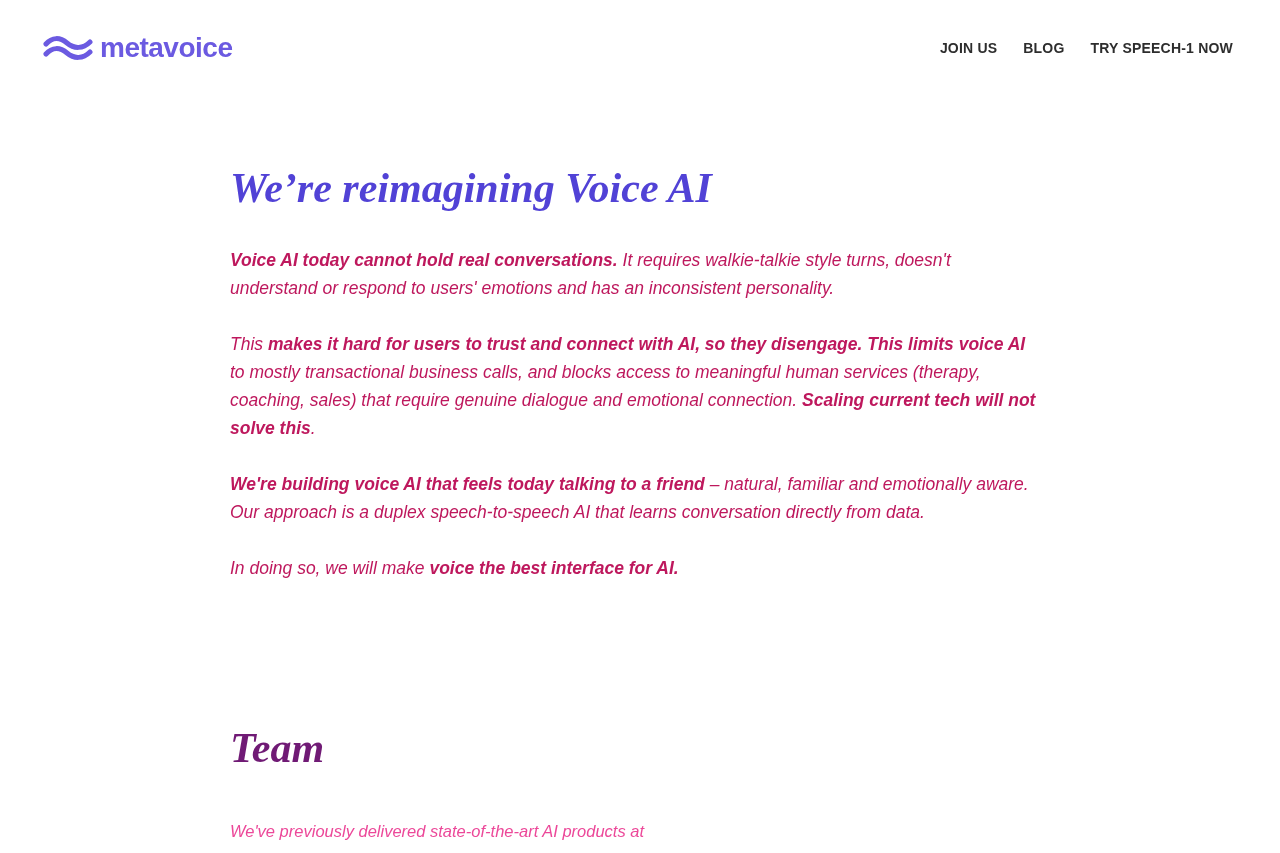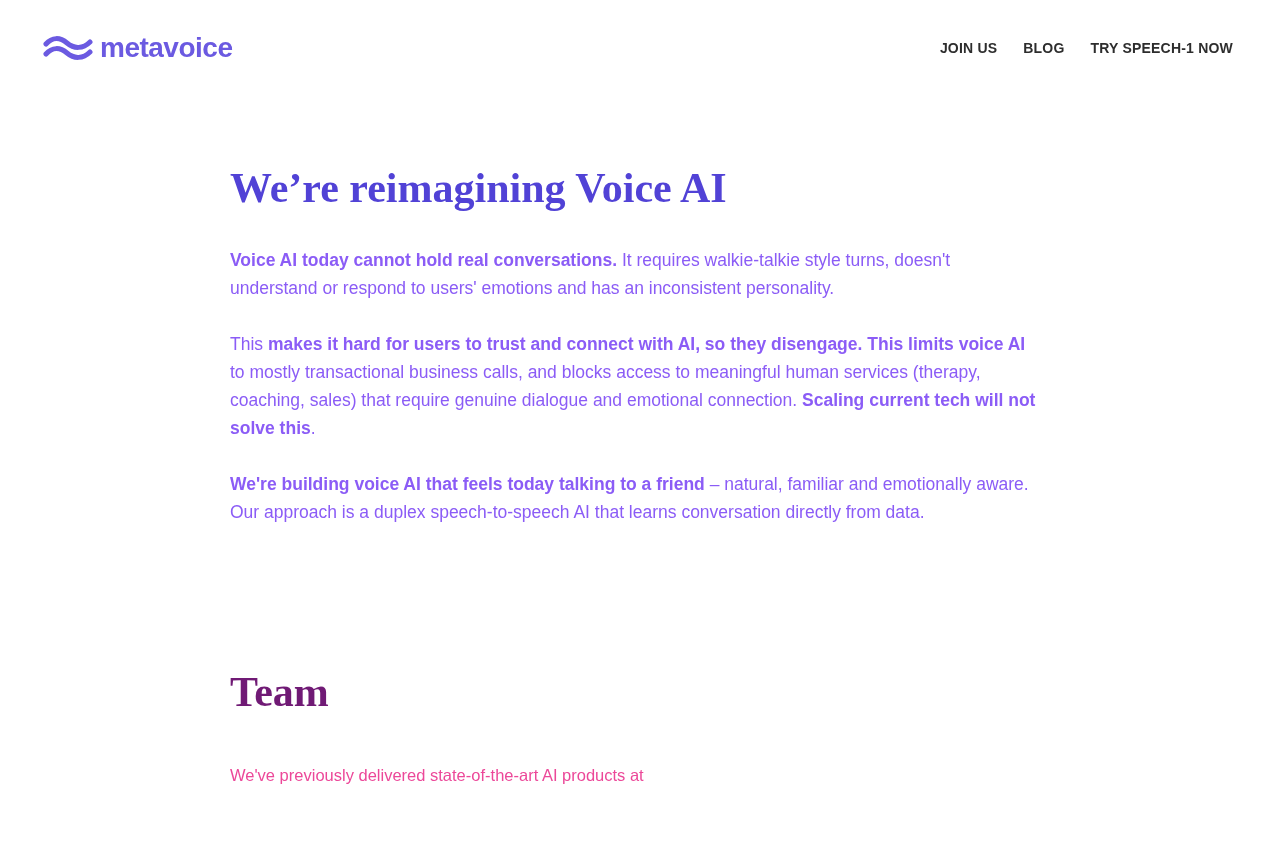--- a/index.html
+++ b/index.html
@@ -36,34 +36,34 @@
   nav { display: flex; gap: 26px; align-items: center; }
   nav a {
     font-size: 14px;
     font-weight: 700;
     letter-spacing: 0.2px;
     color: #2d2d2d;
     text-decoration: none;
     cursor: pointer;
   }
   
-  main { margin-left: 230px; width: 810px; }
+  main { margin-left: 230px; width: 810px; font-style: italic; }
   h1 {
     margin: 102px 0 34px 0;
     font-family: "Liberation Serif", serif;
     font-weight: 700;
     font-size: 42px;
     line-height: 1.15;
     color: #5142d6;
   }
   .paragraphs p {
     margin: 0 0 28px 0;
     font-size: 17.5px;
     line-height: 28px;
-    color: #8b5cf6;
+    color: #be185d;
   }
   .paragraphs b { font-weight: 700; }
   
   .team { margin-top: 142px; }
   h2 {
     margin: 0;
     font-family: "Liberation Serif", serif;
     font-weight: 700;
     font-size: 42px;
     line-height: 1.15;
@@ -94,20 +94,21 @@
   </nav>
 </header>
 
 <main>
   <section class="hero">
     <h1>We’re reimagining Voice AI</h1>
     <div class="paragraphs">
         <p><b>Voice AI today cannot hold real conversations.</b><span> It requires walkie-talkie style turns, doesn't understand or respond to users' emotions and has an inconsistent personality.</span></p>
         <p><span>This </span><b>makes it hard for users to trust and connect with AI, so they disengage. This limits voice AI</b><span> to mostly transactional business calls, and blocks access to meaningful human services (therapy, coaching, sales) that require genuine dialogue and emotional connection. </span><b>Scaling current tech will not solve this</b><span>.</span></p>
         <p><b>We're building voice AI that feels today talking to a friend</b><span> – natural, familiar and emotionally aware. Our approach is a duplex speech-to-speech AI that learns conversation directly from data.</span></p>
+        <p><span>In doing so, we will make </span><b>voice the best interface for AI.</b></p>
       </div>
   </section>
 
   <section class="team">
     <h2>Team</h2>
     <p class="team-intro">We've previously delivered state-of-the-art AI products at</p>
 
   </section>
 </main>
 

